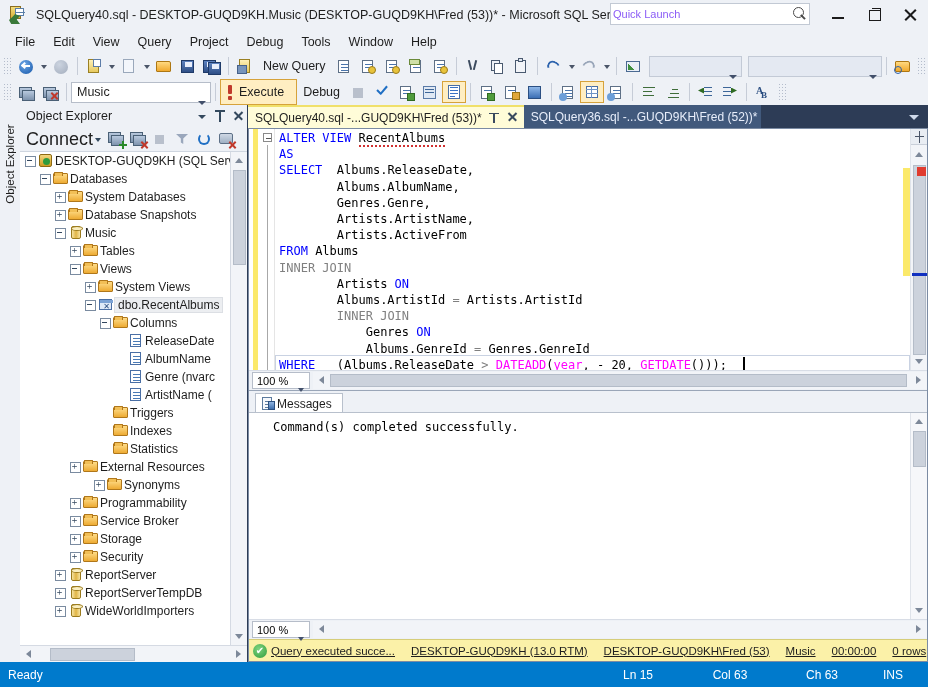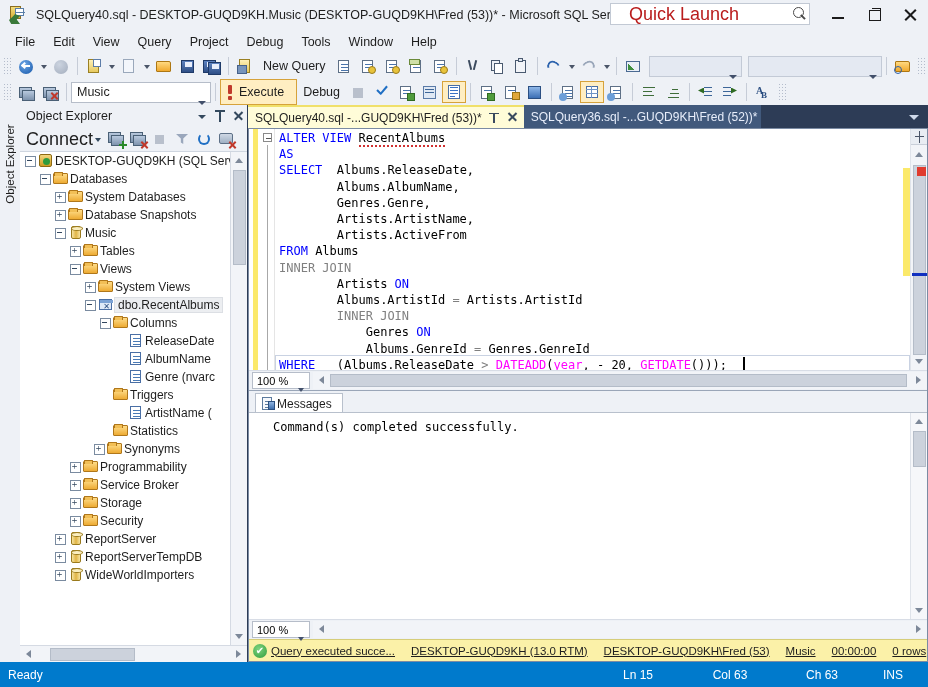--- a/index.html
+++ b/index.html
@@ -51,21 +51,21 @@
     font-size: 12.5px; color: #1e1e1e;
     white-space: nowrap; overflow: hidden;
   }
   .quick-launch {
     position: absolute; right: 118px; top: 3px;
     width: 200px; height: 22px;
     background: #fff; border: 1px solid #c2c9d4;
     display: flex; align-items: center;
   }
   .quick-launch .ql-text {
-    flex: 1; padding-left: 18px; font-size: 18px; color: #b91c1c;
+    flex: 1; padding-left: 2px; font-size: 11px; color: #8b5cf6;
     white-space: nowrap; overflow: hidden;
   }
   .ql-search {
     width: 20px; height: 20px; position: relative; flex: 0 0 20px;
   }
   .ql-search::before{
     content:""; position:absolute; left:4px; top:3px;
     width:9px; height:9px; border:1.6px solid #4a4a4a; border-radius:50%;
   }
   .ql-search::after{
@@ -1038,44 +1038,58 @@
               <span class="texp "></span>
               <span class="tico">
                 <span class="ic-col">
                   <i style="top: 3px;"></i>
                   <i style="top: 6px;"></i>
                   <i style="top: 9px;"></i>
                 </span>
               </span>
               <span class="tlabel">Genre (nvarc</span>
             </div>
-            <div class="tnode" style="padding-left: 78px;">
-              <span class="texp "></span>
-              <span class="tico">
-                <span class="ic-fold"></span>
-              </span>
-              <span class="tlabel">Triggers</span>
-            </div>
             <div class="tnode" style="padding-left: 93px;">
               <span class="texp "></span>
               <span class="tico">
                 <span class="ic-col">
                   <i style="top: 3px;"></i>
                   <i style="top: 6px;"></i>
                   <i style="top: 9px;"></i>
                 </span>
               </span>
               <span class="tlabel">ArtistName (</span>
             </div>
             <div class="tnode" style="padding-left: 78px;">
               <span class="texp "></span>
               <span class="tico">
                 <span class="ic-fold"></span>
               </span>
+              <span class="tlabel">Triggers</span>
+            </div>
+            <div class="tnode" style="padding-left: 78px;">
+              <span class="texp "></span>
+              <span class="tico">
+                <span class="ic-fold"></span>
+              </span>
+              <span class="tlabel">Indexes</span>
+            </div>
+            <div class="tnode" style="padding-left: 78px;">
+              <span class="texp "></span>
+              <span class="tico">
+                <span class="ic-fold"></span>
+              </span>
               <span class="tlabel">Statistics</span>
+            </div>
+            <div class="tnode" style="padding-left: 48px;">
+              <span class="texp p"></span>
+              <span class="tico">
+                <span class="ic-fold"></span>
+              </span>
+              <span class="tlabel">External Resources</span>
             </div>
             <div class="tnode" style="padding-left: 72px;">
               <span class="texp p"></span>
               <span class="tico">
                 <span class="ic-fold"></span>
               </span>
               <span class="tlabel">Synonyms</span>
             </div>
             <div class="tnode" style="padding-left: 48px;">
               <span class="texp p"></span>

